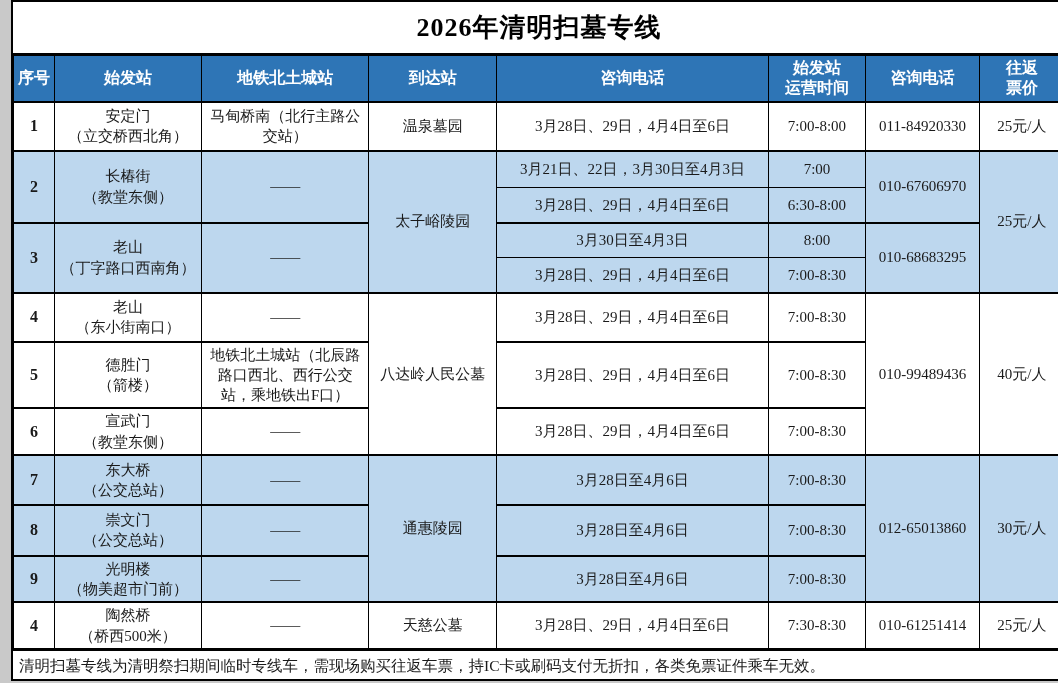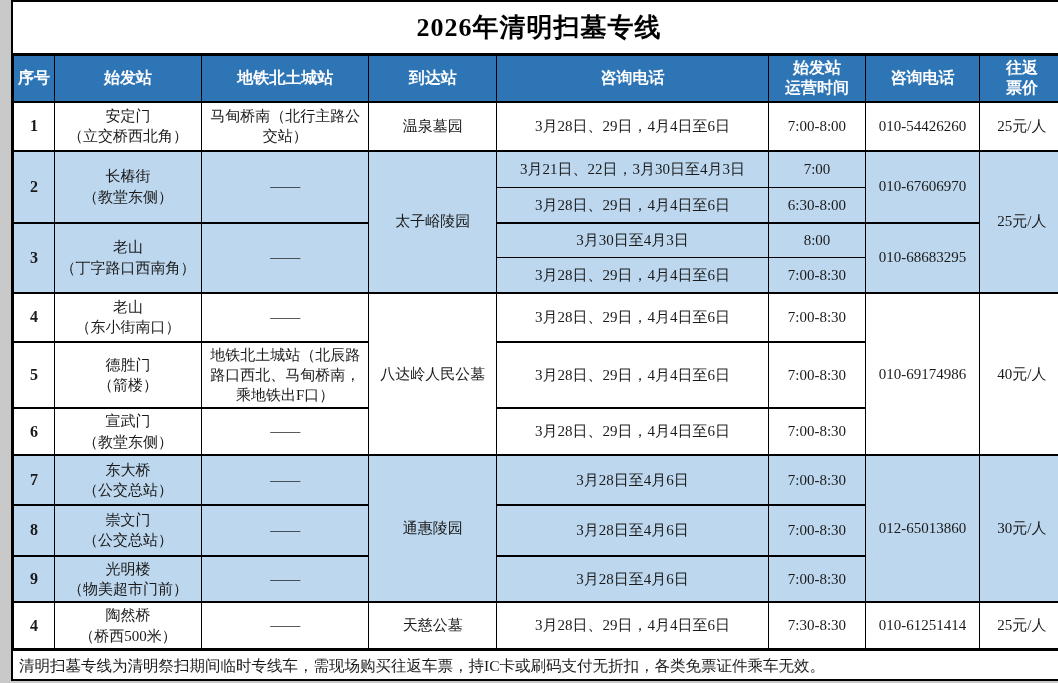--- a/index.html
+++ b/index.html
@@ -118,21 +118,21 @@
     <tbody>
 
       <tr class="main h-r1">
         <td class="num">1</td>
         <td>安定门
 （立交桥西北角）</td>
         <td>马甸桥南（北行主路公交站）</td>
         <td>温泉墓园</td>
         <td>3月28日、29日，4月4日至6日</td>
         <td>7:00-8:00</td>
-        <td>010-54426260</td>
+        <td>011-84920330</td>
         <td>25元/人</td>
       </tr>
 
       <tr class="main band h-r2a">
         <td class="num" rowspan="2">2</td>
         <td rowspan="2">长椿街
 （教堂东侧）</td>
         <td rowspan="2">——</td>
         <td rowspan="4">太子峪陵园</td>
         <td>3月21日、22日，3月30日至4月3日</td>
@@ -160,29 +160,29 @@
       </tr>
 
       <tr class="main h-r4">
         <td class="num">4</td>
         <td>老山
 （东小街南口）</td>
         <td>——</td>
         <td rowspan="3">八达岭人民公墓</td>
         <td>3月28日、29日，4月4日至6日</td>
         <td>7:00-8:30</td>
-        <td rowspan="3">010-69174986</td>
+        <td rowspan="3">010-99489436</td>
         <td rowspan="3">40元/人</td>
       </tr>
 
       <tr class="main h-r5">
         <td class="num">5</td>
         <td>德胜门
 （箭楼）</td>
-        <td>地铁北土城站（北辰路路口西北、马甸桥南，乘地铁出F口）</td>
+        <td>地铁北土城站（北辰路路口西北、西行公交站，乘地铁出F口）</td>
         <td>3月28日、29日，4月4日至6日</td>
         <td>7:00-8:30</td>
       </tr>
 
       <tr class="main h-r6">
         <td class="num">6</td>
         <td>宣武门
 （教堂东侧）</td>
         <td>——</td>
         <td>3月28日、29日，4月4日至6日</td>

